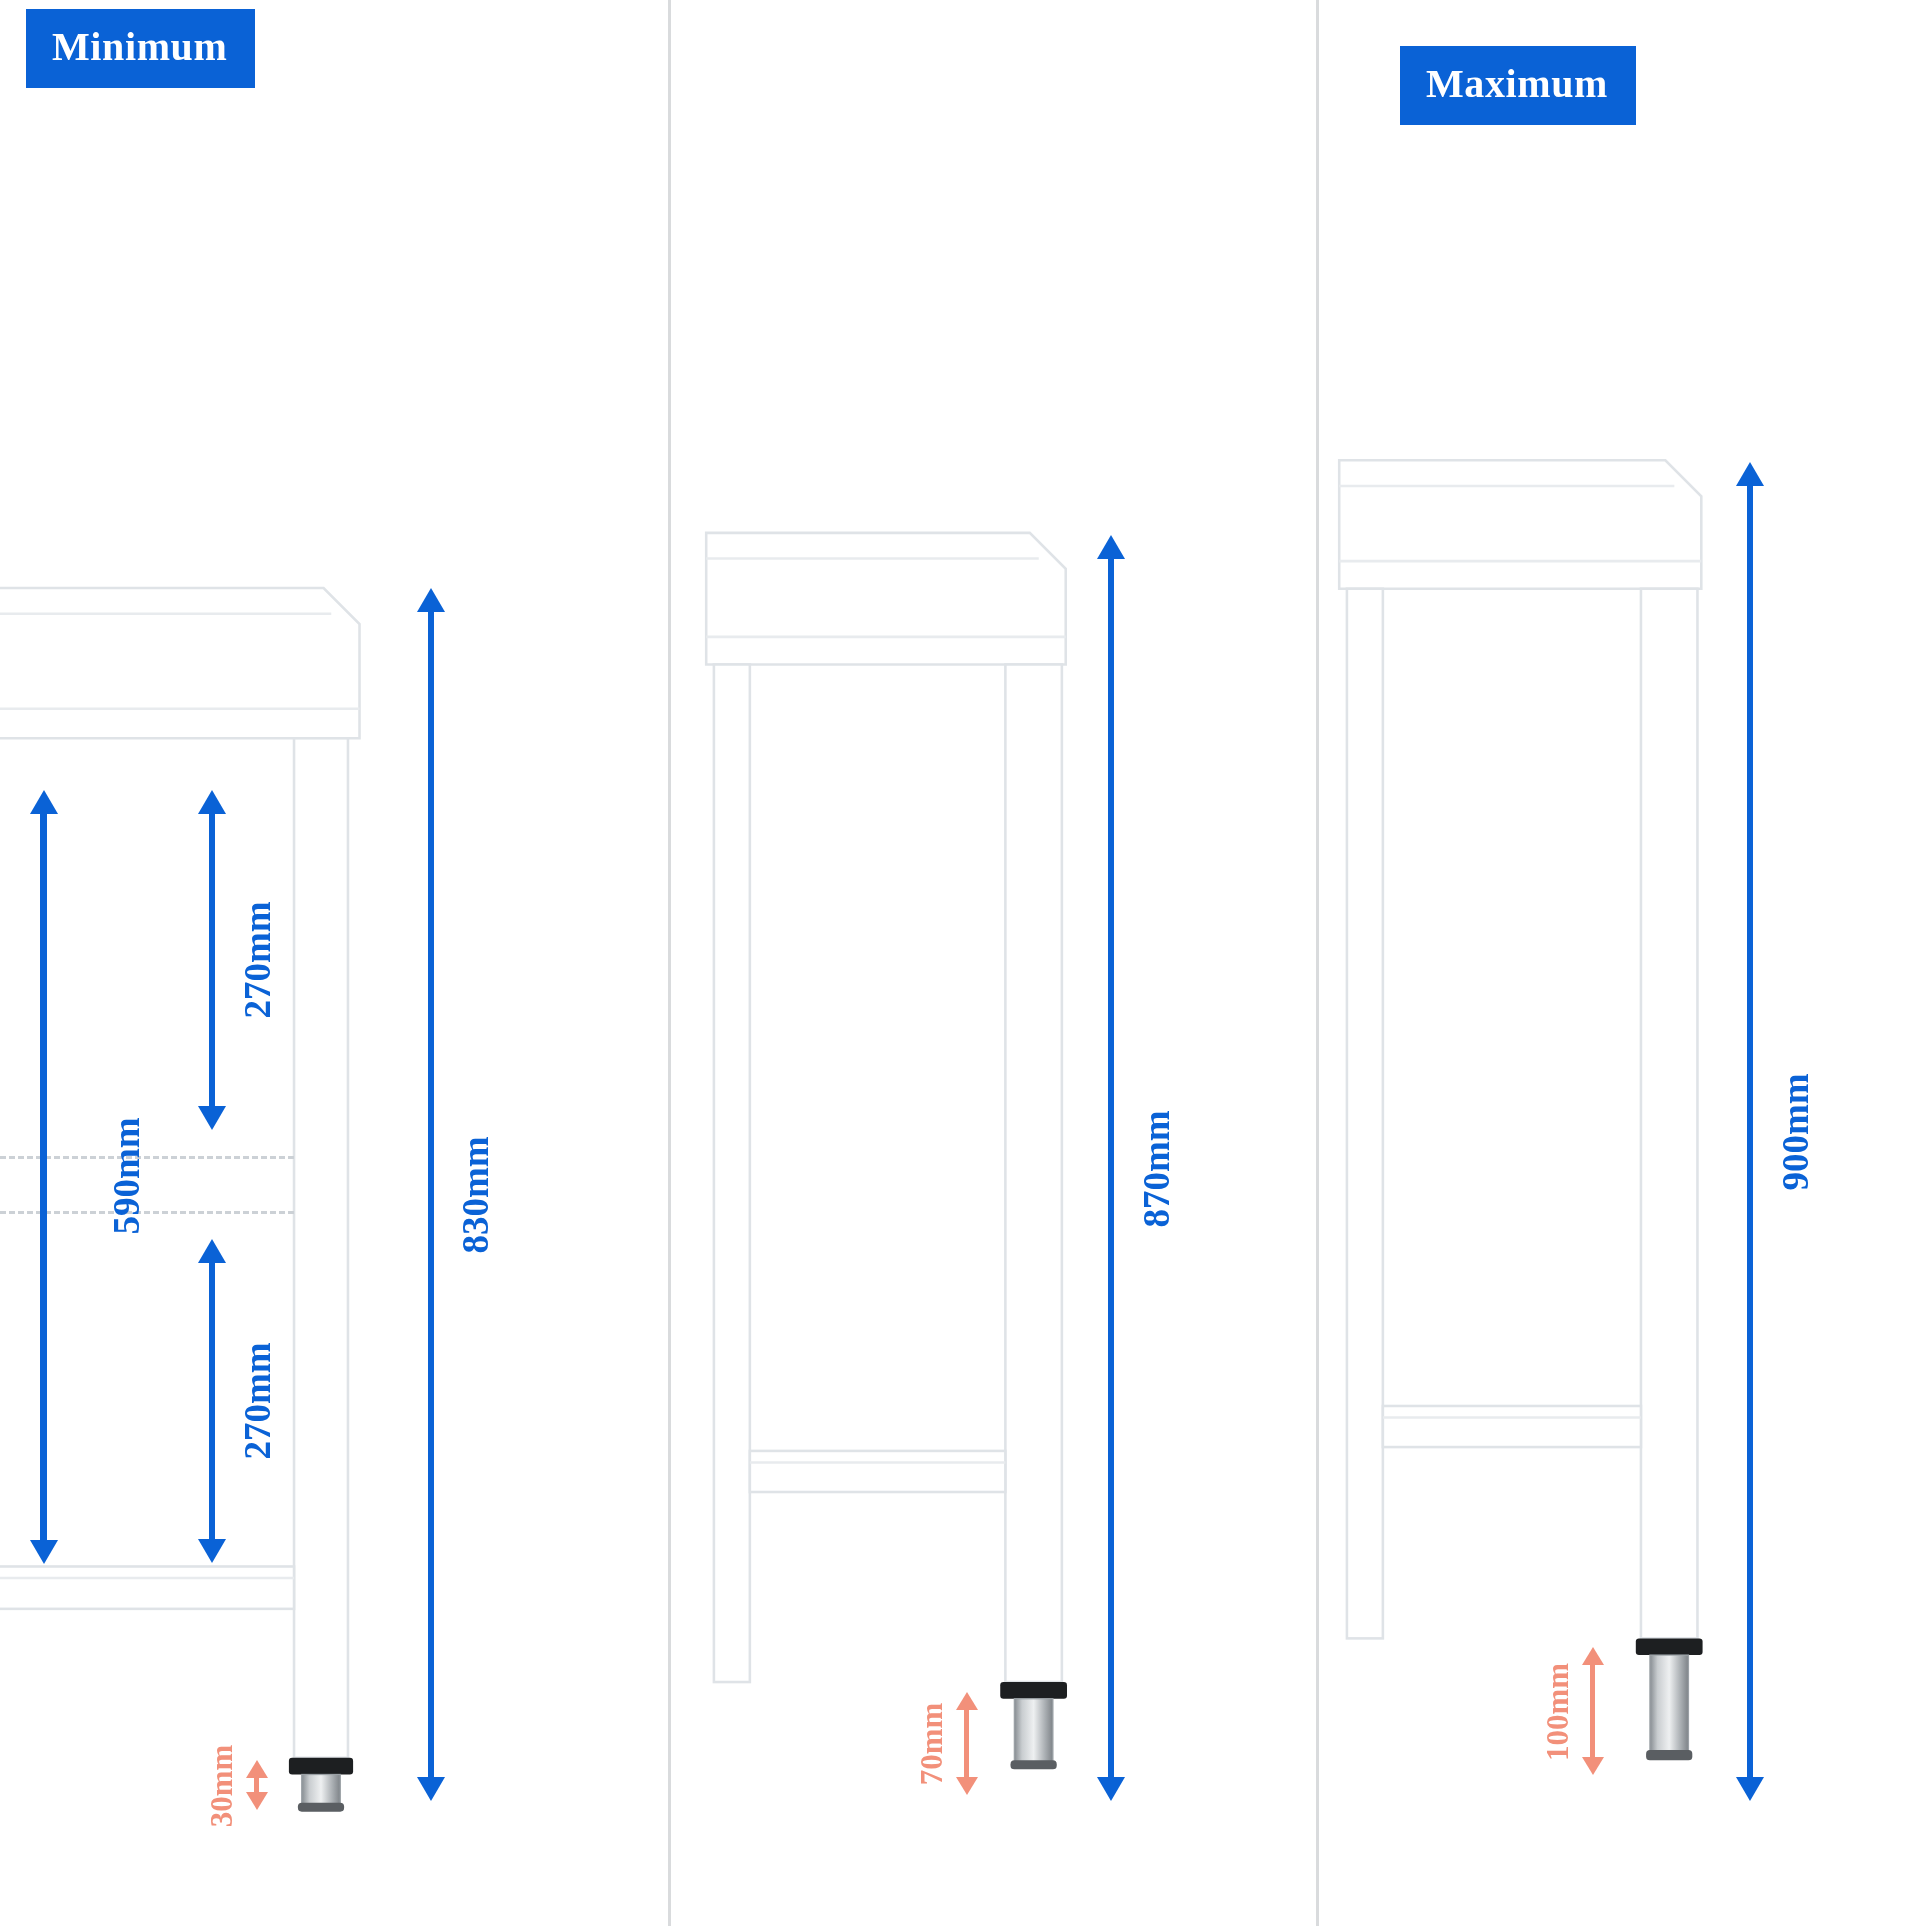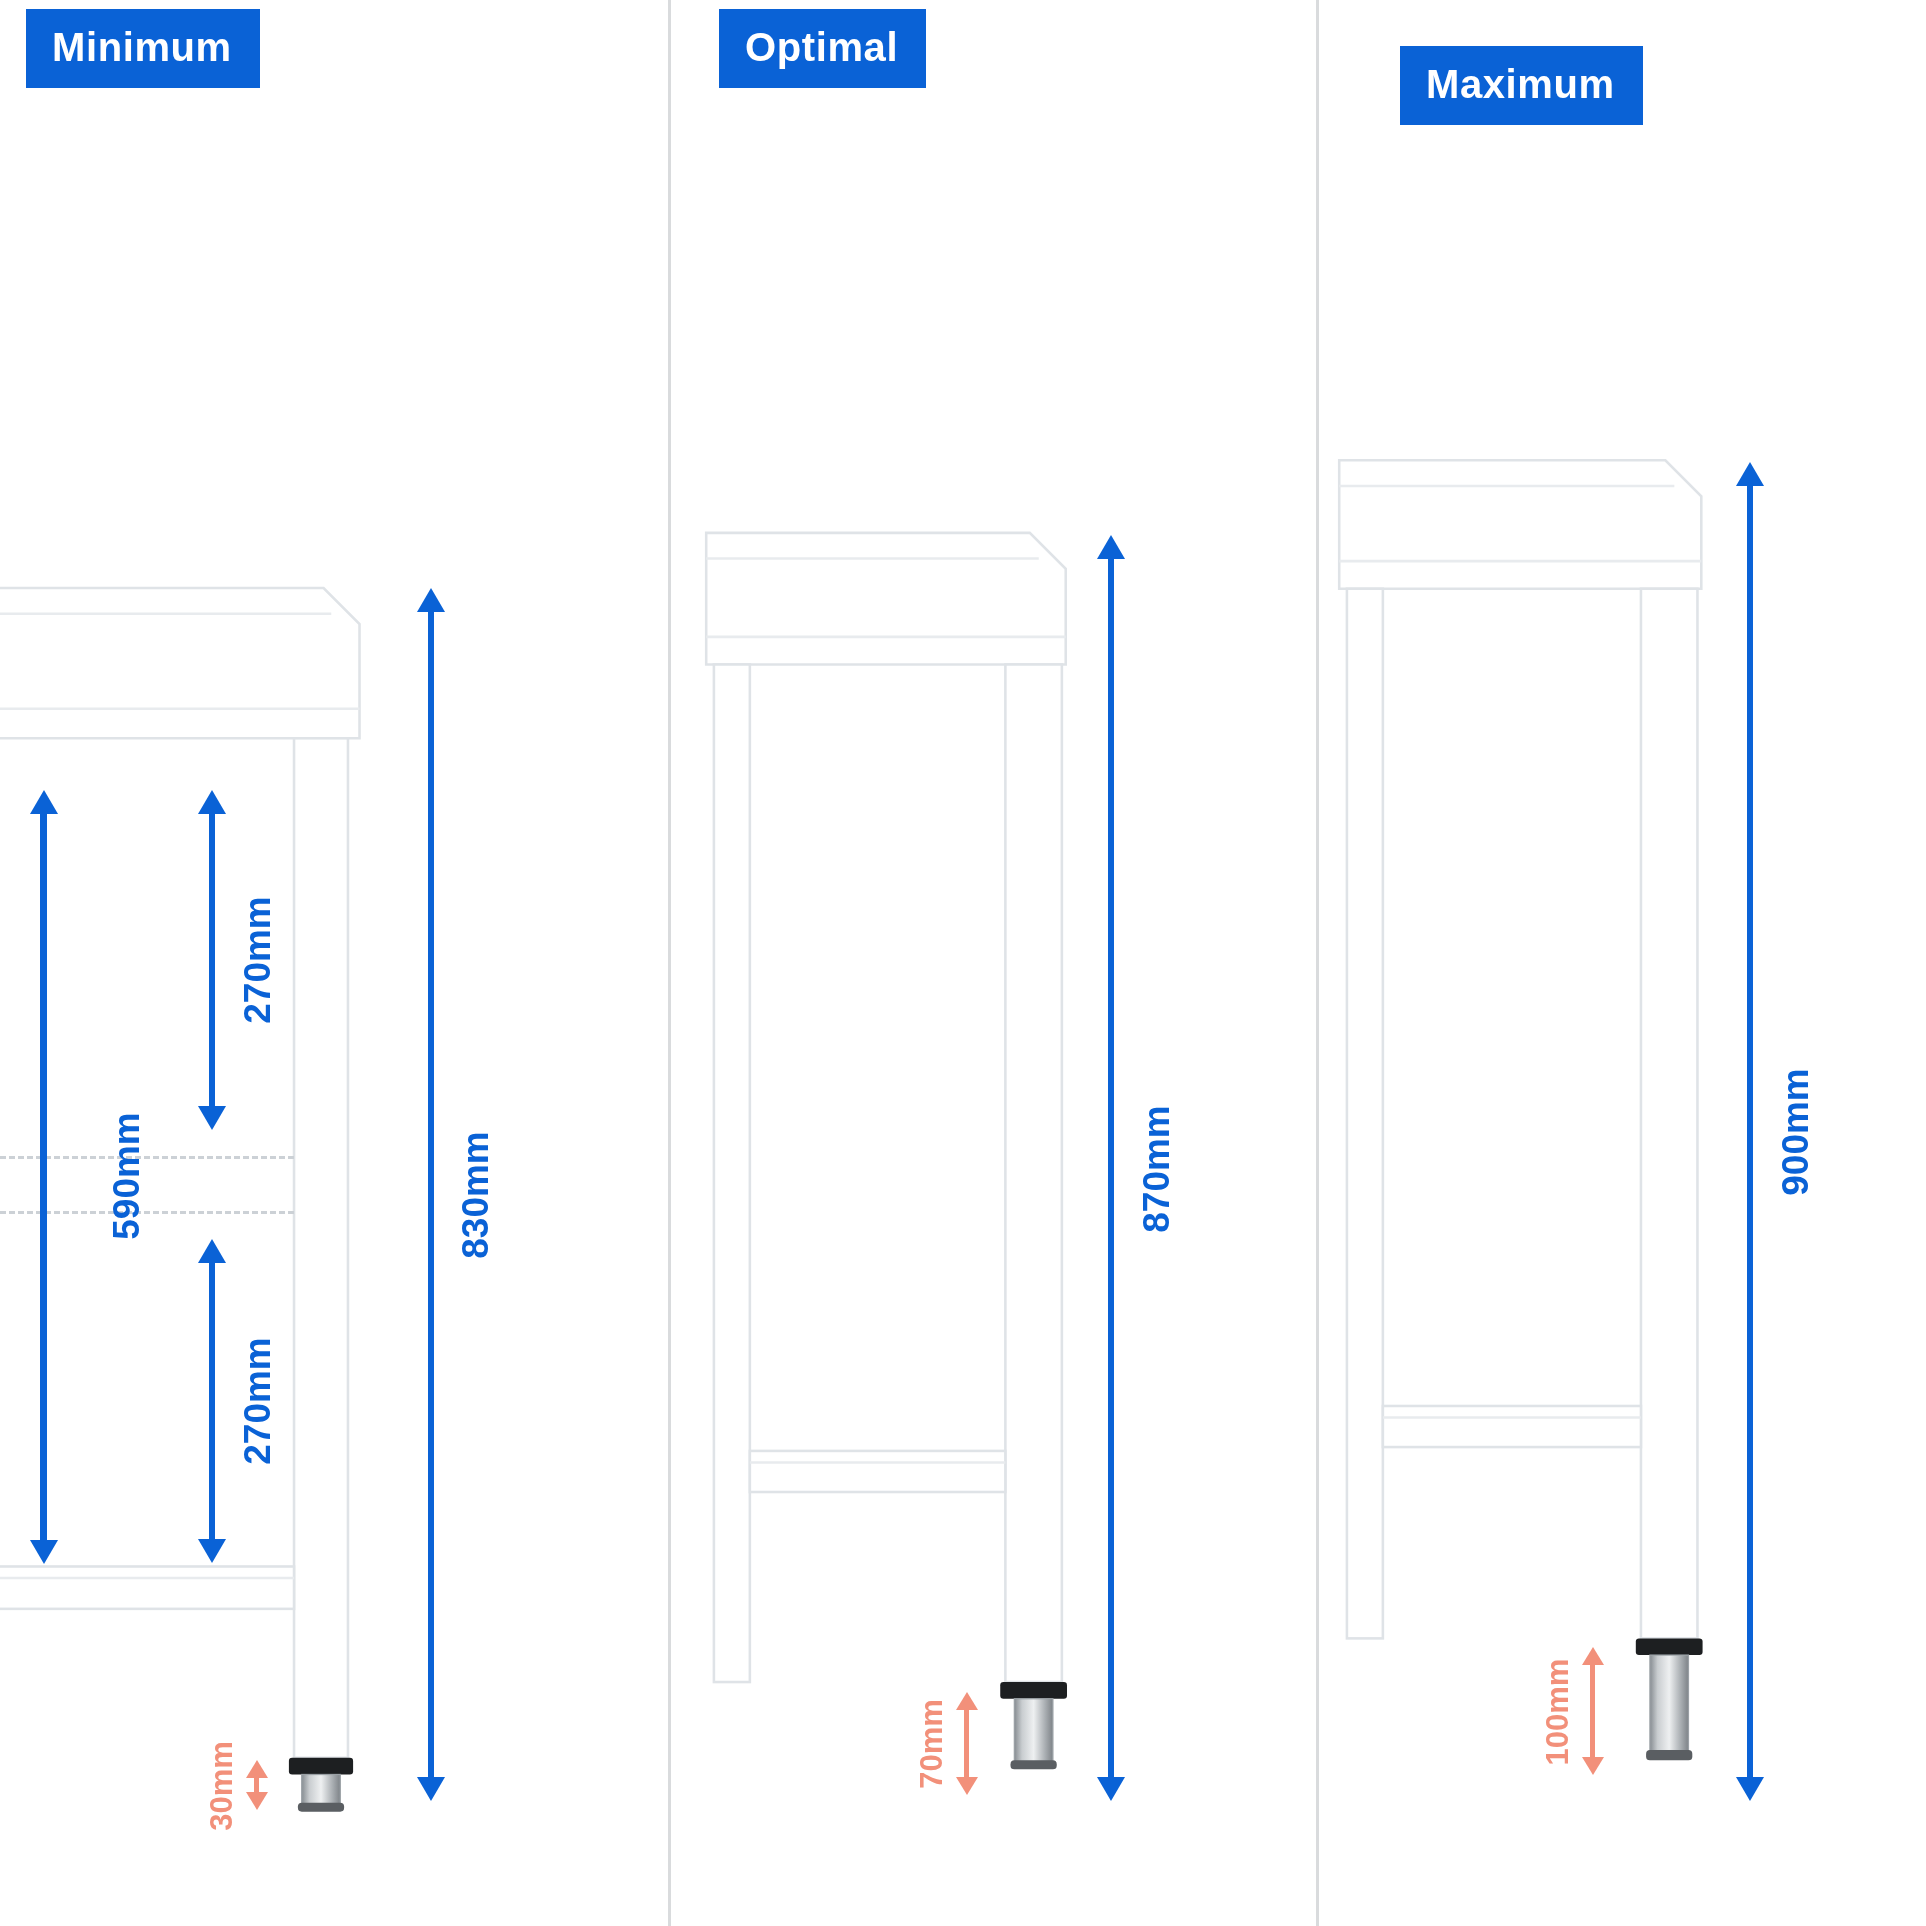--- a/index.html
+++ b/index.html
@@ -1,20 +1,20 @@
 <!DOCTYPE html>
 <html style="font-size:10.3px"><head>
 <meta charset="utf-8">
 <style>
   * { margin:0; padding:0; box-sizing:border-box; }
   html, body { background:#ffffff; }
   #canvas {
     position:relative; width:1926px; height:1926px; overflow:hidden;
     background:#ffffff;
-    font-family:Liberation Sans, sans-serif;
+    font-family:Liberation Serif, serif;
   }
   .divider { position:absolute; top:0; bottom:0; width:3.2px; background:#d9dbdd; }
   .badge {
     position:absolute; background:#0a62d6; color:#ffffff;
     font-size:40px; font-weight:700; line-height:1;
     padding:18px 28px 20.5px 26px; letter-spacing:0.6px;
   }
   svg.art { position:absolute; left:0; top:0; }
 
   .varrow { position:absolute; }
@@ -94,21 +94,20 @@
       <rect x="2548" y="2552" width="104" height="26" rx="5" fill="#1d1f21" stroke="none"></rect>
       <rect x="2570" y="2578" width="60" height="152" fill="url(#metal)" stroke="#9aa0a5" stroke-width="2"></rect>
       <rect x="2564" y="2726" width="72" height="16" rx="6" fill="#5a5e62" stroke="none"></rect>
     </g>
   </svg>
 
   <div class="dash" style="left:0; width:294px; top:1156px;"></div>
   <div class="dash" style="left:0; width:294px; top:1211px;"></div>
 
   <div class="badge" style="left:26px; top:9px;">Minimum</div>
-  <div class="badge" style="left:719px; top:9px;">Optimal</div>
   <div class="badge" style="left:1400px; top:9px;margin-top:37px;">Maximum</div>
 
   <div class="varrow blue" style="left:29.5px; top:790px; height:774px;">
     <i class="head up"></i>
       <i class="shaft"></i>
       <i class="head down"></i>
   </div>
   <div class="vlabel blue" style="left:126px; top:1176px;">590mm</div>
 
   <div class="varrow blue" style="left:198px; top:790px; height:340px;">

